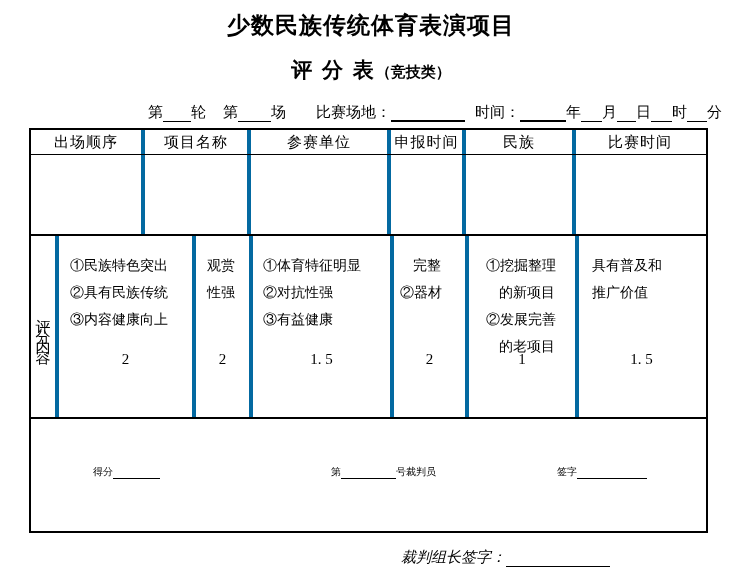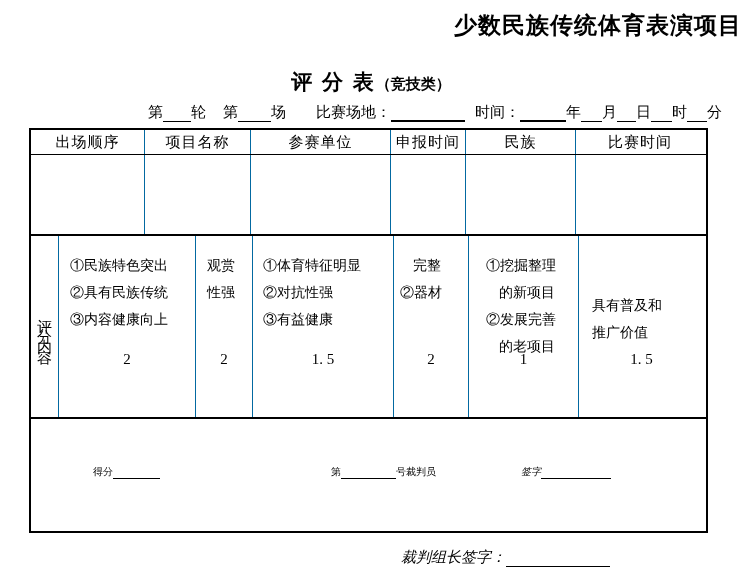--- a/index.html
+++ b/index.html
@@ -4,26 +4,26 @@
 <style>
   * { margin:0; padding:0; box-sizing:border-box; }
   html,body { background:#fff; }
   body { width:742px; height:577px; overflow:hidden; }
   .page {
     position:relative; width:742px; height:577px; background:#ffffff;
     color:#000; font-family:"Liberation Serif","DejaVu Serif",serif;
   }
   
   .doc-title {
-    margin-top:11px; text-align:right;
+    margin-top:11px; text-align:center;
     font-family:"Liberation Sans","DejaVu Sans",sans-serif;
     font-weight:bold; font-size:23px; letter-spacing:1px; line-height:28px;
   }
   .doc-subtitle {
-    margin-top:29px; text-align:center; line-height:28px;
+    margin-top:17px; text-align:center; line-height:28px;
     font-family:"Liberation Sans","DejaVu Sans",sans-serif; font-weight:bold;
   }
   .doc-subtitle .sub-main { font-size:21px; letter-spacing:2px; }
   .doc-subtitle .sub-paren { font-size:15px; letter-spacing:0; }
   
   .info-line {
     position:absolute; left:22px; top:92px; width:700px; height:20px;
     font-size:15px; white-space:nowrap;text-align:right;
   }
   .info-line .seg { display:inline-block; }
@@ -37,21 +37,21 @@
   .gap30 { display:inline-block; width:30px; }
   .gap10 { display:inline-block; width:10px; }
   
   .tbl {
     position:absolute; left:29px; top:117px; width:679px;
     border:2px solid #000; background:#fff;
   }
   .grid { display:grid; }
   .cols-a { grid-template-columns:114px 106px 140px 75px 110px 128px; }
   .cols-b { grid-template-columns:28px 137px 57px 141px 75px 110px 125px; }
-  .cell { border-right:1px solid #0369a1; position:relative; }
+  .cell { border-right:4px solid #0369a1; position:relative; }
   .cell:last-child { border-right:none; }
   .row-header { height:25px; border-bottom:1px solid #000; }
   .row-header .cell {
     display:flex; align-items:center; justify-content:center;
     font-size:15px; letter-spacing:1px;
   }
   .row-empty { height:81px; border-bottom:2px solid #000; }
   .sec-score { height:183px; border-bottom:2px solid #000; }
   .sec-score .cell { font-size:14px; }
   .vlabel-cell {
@@ -59,33 +59,33 @@
   }
   .vlabel {
     writing-mode:vertical-lr; text-orientation:upright;
     font-size:15px; letter-spacing:10px; line-height:28px;
   }
   .crit { padding-top:16px; line-height:27px; }
   .crit.pl11 { padding-left:11px; }
   .crit.pl10 { padding-left:10px; }
   .crit.pl6  { padding-left:6px; }
   .crit.pl17 { padding-left:17px; }
-  .crit.pl13 { padding-left:13px; padding-top:56px; }
+  .crit.pl13 { padding-left:13px; padding-top:16px; }
   .crit .ln { white-space:nowrap; }
   .crit .ln.indent { margin-left:13px; }
   .score-val {
     position:absolute; left:0; right:0; top:115px;
     text-align:center; font-size:15px;
   }
   
   .sec-footer { height:112px; position:relative; font-size:10px; }
   .sec-footer .fitem { position:absolute; top:45px; white-space:nowrap; }
   .fitem.f-score { left:62px; }
   .fitem.f-judge { left:300px; }
-  .fitem.f-sign  { left:490px;font-style:italic; }
+  .fitem.f-sign  { left:526px; }
   
   .chief-line {
     position:absolute; left:0; top:537px; width:742px;
     font-size:15px;
   }
   .chief-line .inner { position:absolute; left:401px; white-space:nowrap;font-style:italic; }
 </style>
 </head>
 <body>
 

